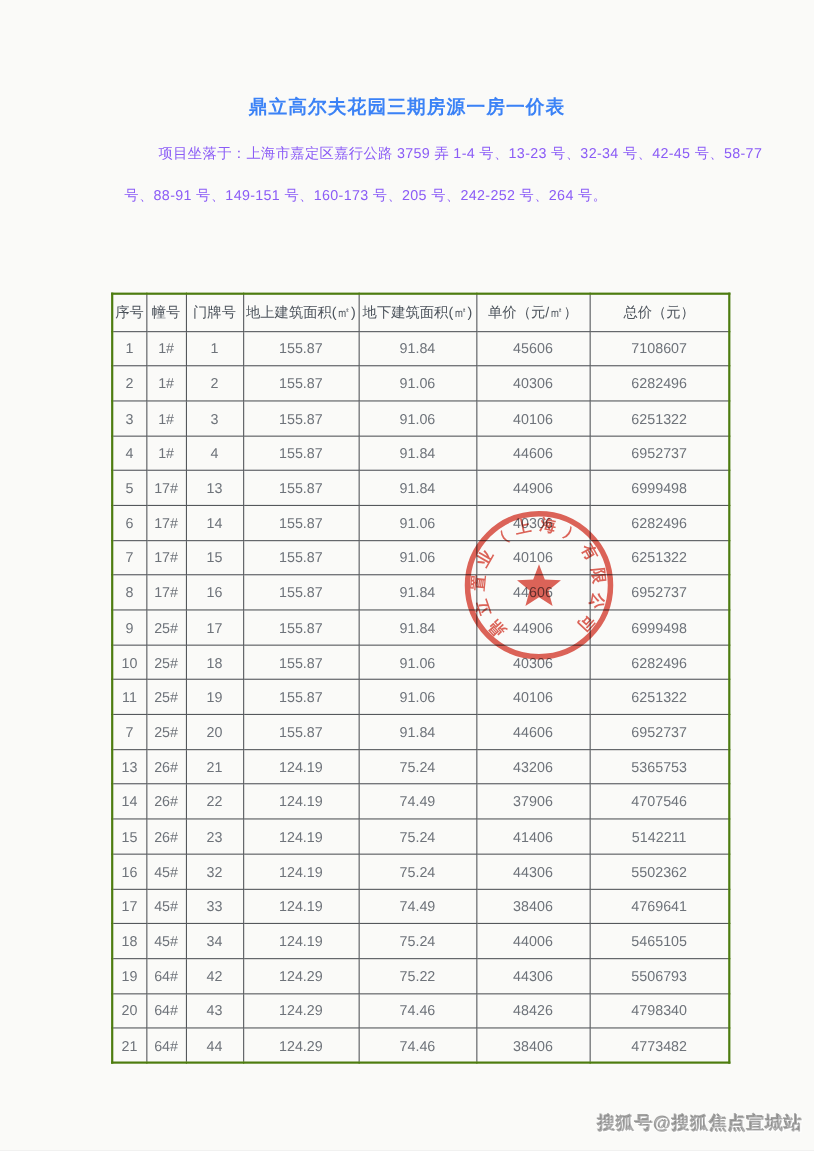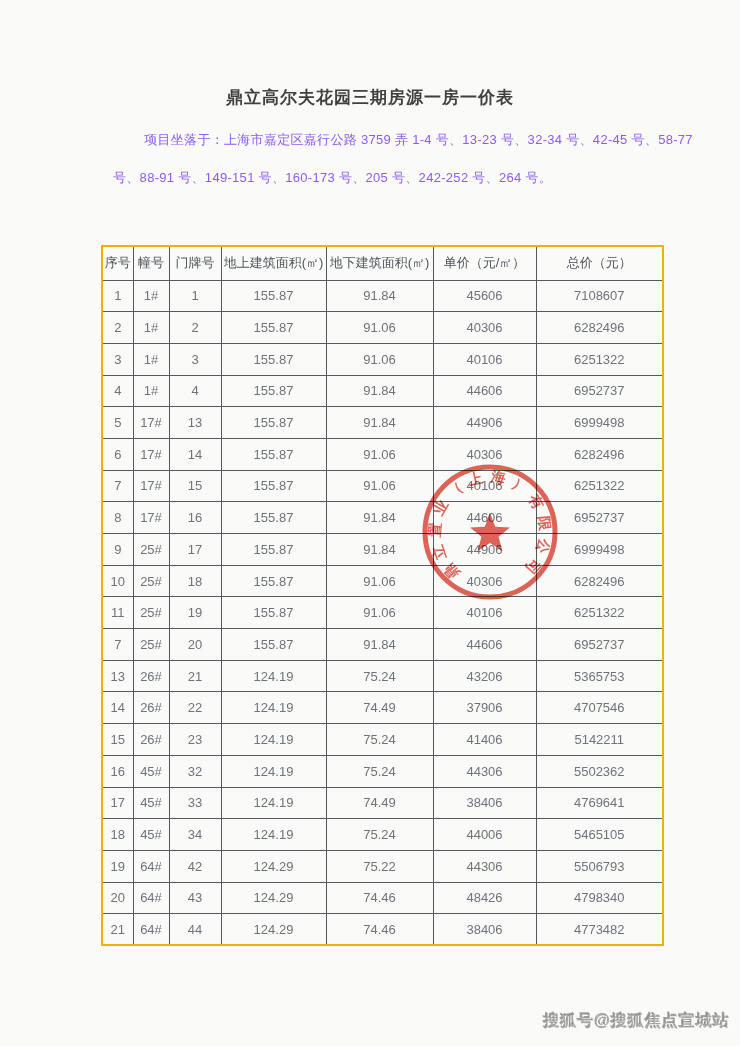--- a/index.html
+++ b/index.html
@@ -19,21 +19,21 @@
   .doc-title {
     position: absolute;
     top: 86px;
     left: 0;
     width: 740px;
     margin: 0;
     text-align: center;
     font-size: 17px;
     font-weight: bold;
     letter-spacing: 1px;
-    color: #404040;
+    color: #3b82f6;
   }
   .location-block {
     position: absolute;
     top: 130px;
     left: 113px;
     width: 560px;
     font-size: 13px;
     color: #8b5cf6;
     letter-spacing: 0.3px;
   }
@@ -53,21 +53,21 @@
     background: transparent;
   }
   table.price-table th,
   table.price-table td {
     border: 1px solid #55585c;
     text-align: center;
     vertical-align: middle;
     padding: 0;
     overflow: hidden;
   }
-  table.price-table { border: 2px solid #eab308; }
+  table.price-table { border: 2px solid #4d7c0f; margin-top: 21px; }
   table.price-table thead tr { height: 34px; }
   table.price-table tbody tr { height: 31.7px; }
   table.price-table th {
     font-weight: normal;
     font-size: 13px;
     color: #4d545c;
   }
   table.price-table td {
     font-size: 13px;
     color: #6e737a;

